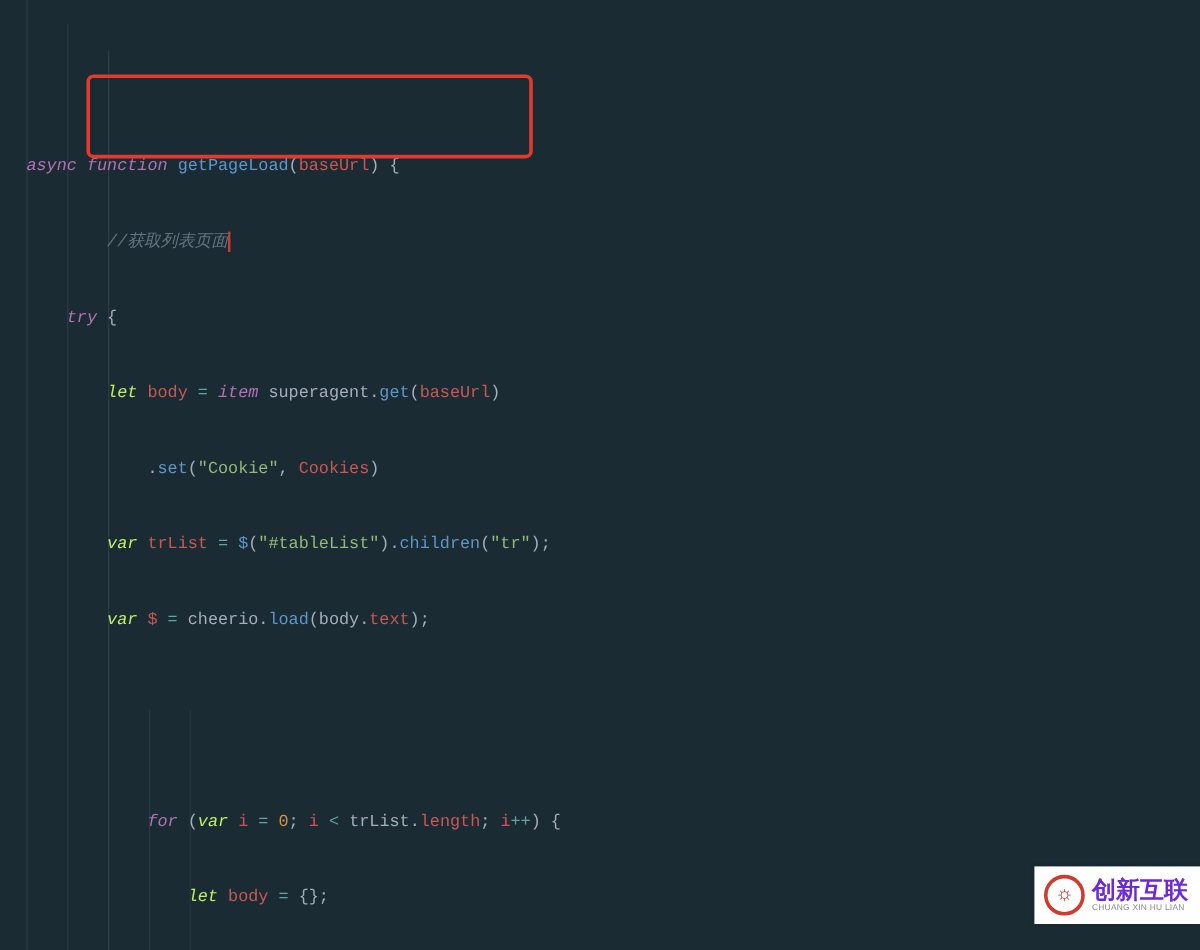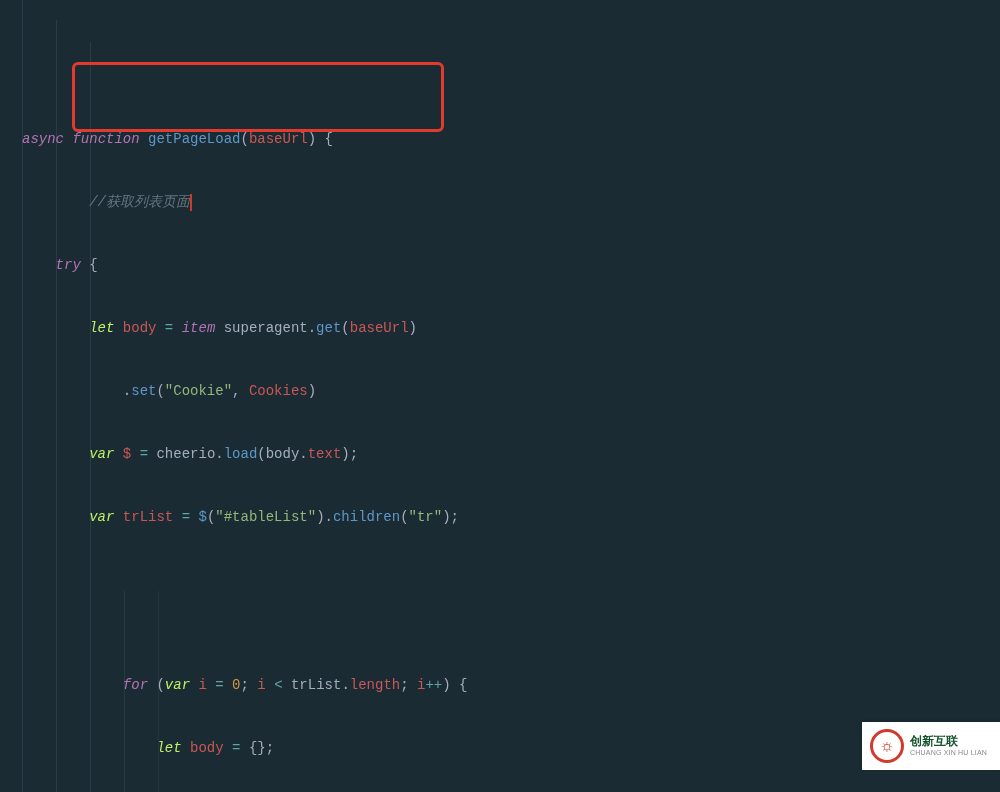--- a/index.html
+++ b/index.html
@@ -89,40 +89,40 @@
   }
   .logo-icon {
     width:34px; height:34px;
     border:3px solid #d13a2c;
     border-radius:50%;
     position:relative;
     display:flex;align-items:center;justify-content:center;
     color:#d13a2c;font-weight:bold;font-size:18px;
   }
   .logo-text { font-family: 'Microsoft YaHei', sans-serif; line-height:1.1; }
-  .logo-cn { color:#14532d; font-size:12px; font-weight:600;font-family:Liberation Mono, monospace; }
+  .logo-cn { color:#6d28d9; font-size:20px; font-weight:600; }
   .logo-en { color:#888; font-size:7px; letter-spacing:0.2px; }
   .code-area { position:relative; }
   #forblock { position:relative; }
 </style>
 </head>
 <body>
 
 <div class="code-container code-area">
   <div class="gutter"></div>
   <div class="gutter2"></div>
   <div class="gutter3"></div>
 
   <div class="line"><span class="kw">async</span> <span class="kw">function</span> <span class="fn">getPageLoad</span><span class="punct">(</span><span class="param">baseUrl</span><span class="punct">)</span> <span class="punct">{</span></div>
   <div class="line">        <span class="comment">//获取列表页面</span><span class="cursor"></span></div>
   <div class="line">    <span class="kw">try</span> <span class="punct">{</span></div>
   <div class="line">        <span class="storage">let</span> <span class="var">body</span> <span class="op">=</span> <span class="kw">item</span> <span class="plain">superagent</span><span class="punct">.</span><span class="fn">get</span><span class="punct">(</span><span class="var">baseUrl</span><span class="punct">)</span></div>
   <div class="line">            <span class="punct">.</span><span class="fn">set</span><span class="punct">(</span><span class="str">"Cookie"</span><span class="punct">,</span> <span class="var">Cookies</span><span class="punct">)</span></div>
+  <div class="line">        <span class="storage">var</span> <span class="var">trList</span> <span class="op">=</span> <span class="fn">$</span><span class="punct">(</span><span class="str">"#tableList"</span><span class="punct">).</span><span class="fn">children</span><span class="punct">(</span><span class="str">"tr"</span><span class="punct">);</span></div>
   <div class="line">        <span class="storage">var</span> <span class="var">$</span> <span class="op">=</span> <span class="plain">cheerio</span><span class="punct">.</span><span class="fn">load</span><span class="punct">(</span><span class="plain">body</span><span class="punct">.</span><span class="prop">text</span><span class="punct">);</span></div>
-  <div class="line">        <span class="storage">var</span> <span class="var">trList</span> <span class="op">=</span> <span class="fn">$</span><span class="punct">(</span><span class="str">"#tableList"</span><span class="punct">).</span><span class="fn">children</span><span class="punct">(</span><span class="str">"tr"</span><span class="punct">);</span></div>
 
   <div id="forblock">
     <div class="gutter4a"></div>
     <div class="gutter5a"></div>
     <div class="line">            <span class="kw">for</span> <span class="punct">(</span><span class="storage">var</span> <span class="var">i</span> <span class="op">=</span> <span class="num">0</span><span class="punct">;</span> <span class="var">i</span> <span class="op">&lt;</span> <span class="plain">trList</span><span class="punct">.</span><span class="prop">length</span><span class="punct">;</span> <span class="var">i</span><span class="op">++</span><span class="punct">)</span> <span class="punct">{</span></div>
     <div class="line">                <span class="storage">let</span> <span class="var">body</span> <span class="op">=</span> <span class="punct">{};</span></div>
     
     
     
     

